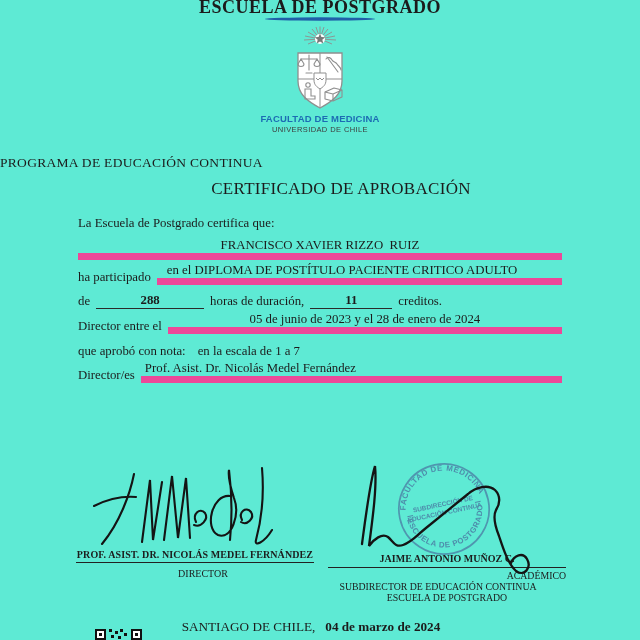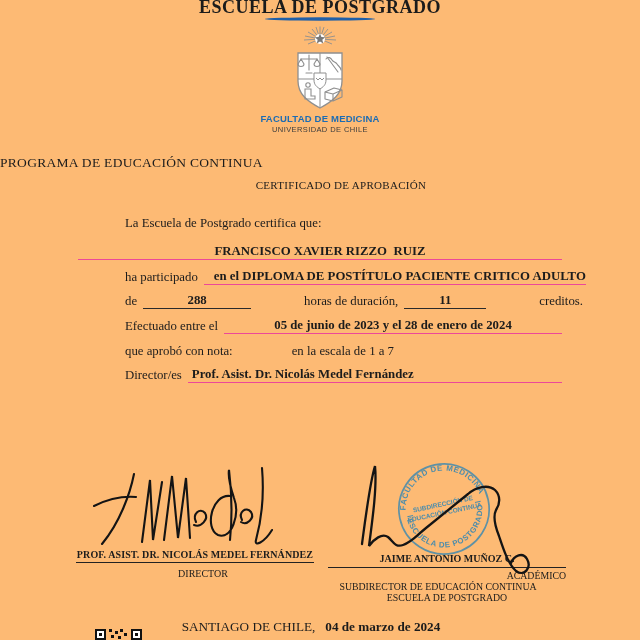--- a/index.html
+++ b/index.html
@@ -1,17 +1,17 @@
 <!DOCTYPE html>
 <html><head>
 <meta charset="utf-8">
 <style>
   html,body{margin:0;padding:0;}
   .page{
-    position:relative; width:640px; height:640px; background:#fdba74;
+    position:relative; width:640px; height:640px; background:#5eead4;
     font-family:"Liberation Serif","DejaVu Serif",serif; color:#1c1c1c;
     overflow:hidden;
   }
   
   .doc-title{
     position:absolute; top:-3px; left:0; right:0; text-align:center;
     font-size:18px; font-weight:bold; letter-spacing:0.5px; color:#1b1b1b;
   }
   .swoosh{
     position:absolute; top:17px; left:264px; width:112px; height:4px;
@@ -21,26 +21,26 @@
     position:absolute; top:113px; left:0; right:0; text-align:center;
     font-family:"Liberation Sans",sans-serif; font-weight:bold;
     font-size:9.5px; color:#1c6cb3; letter-spacing:0.2px;
   }
   .university-label{
     position:absolute; top:125px; left:0; right:0; text-align:center;
     font-family:"Liberation Sans",sans-serif; font-size:7.5px; color:#3d3d3d;
     letter-spacing:0.4px;
   }
   .program-line{ position:absolute; top:155px; left:0; right:0; text-align:left; font-size:13.5px; letter-spacing:0.3px;}
-  .cert-line{ position:absolute; top:179px; left:0; right:0; text-align:center; font-size:11px; letter-spacing:0.3px;margin-left:42px;}
+  .cert-line{ position:absolute; top:179px; left:0; right:0; text-align:center; font-size:17px; letter-spacing:0.3px;margin-left:42px;}
   
   .cert-body{ position:absolute; left:78px; right:78px; top:206px; font-size:12.8px; }
   .row{ display:flex; align-items:flex-end; height:24.6px; white-space:nowrap; }
-  .row .lbl{ flex:0 0 auto;margin-left:47px; }
-  .fill{ flex:1 1 auto; border-bottom:1px solid #ec4899; text-align:center; font-weight:bold; }
+  .row .lbl{ flex:0 0 auto; }
+  .fill{ flex:1 1 auto; border-bottom:7px solid #ec4899; text-align:center; font-weight:normal; }
   .fill.left{ text-align:left; padding-left:10px; }
   .fixedu{ flex:0 0 auto; border-bottom:1px solid #2a2a2a; text-align:center; font-weight:bold;margin-top:14px; }
   .name-row{ margin-top:5px; }
   .name-row .fill{ white-space:pre; }
   .gap{ width:6px; flex:0 0 auto; }
   
   .sig-svg-left{ position:absolute; left:90px; top:460px; z-index:3; }
   .sig-name-left{
     position:absolute; left:56px; top:549px; width:278px; text-align:center;
     font-size:10px; font-weight:bold; letter-spacing:0.1px;
@@ -149,21 +149,21 @@
       <span class="gap"></span>
       <span class="fixedu" style="width:108px">288</span>
       <span class="gap"></span>
       <span class="lbl">horas de duración,</span>
       <span class="gap"></span>
       <span class="fixedu" style="width:82px">11</span>
       <span class="gap"></span>
       <span class="lbl">creditos.</span>
     </div>
     <div class="row">
-      <span class="lbl">Efectuado entre el</span>
+      <span class="lbl">Director entre el</span>
       <span class="gap"></span>
       <span class="fill">05 de junio de 2023 y el 28 de enero de 2024</span>
     </div>
     <div class="row">
       <span class="lbl">que aprobó con nota:</span>
       <span class="gap"></span>
       <span class="gap"></span>
       <span class="lbl">en la escala de 1 a 7</span>
     </div>
     <div class="row">

